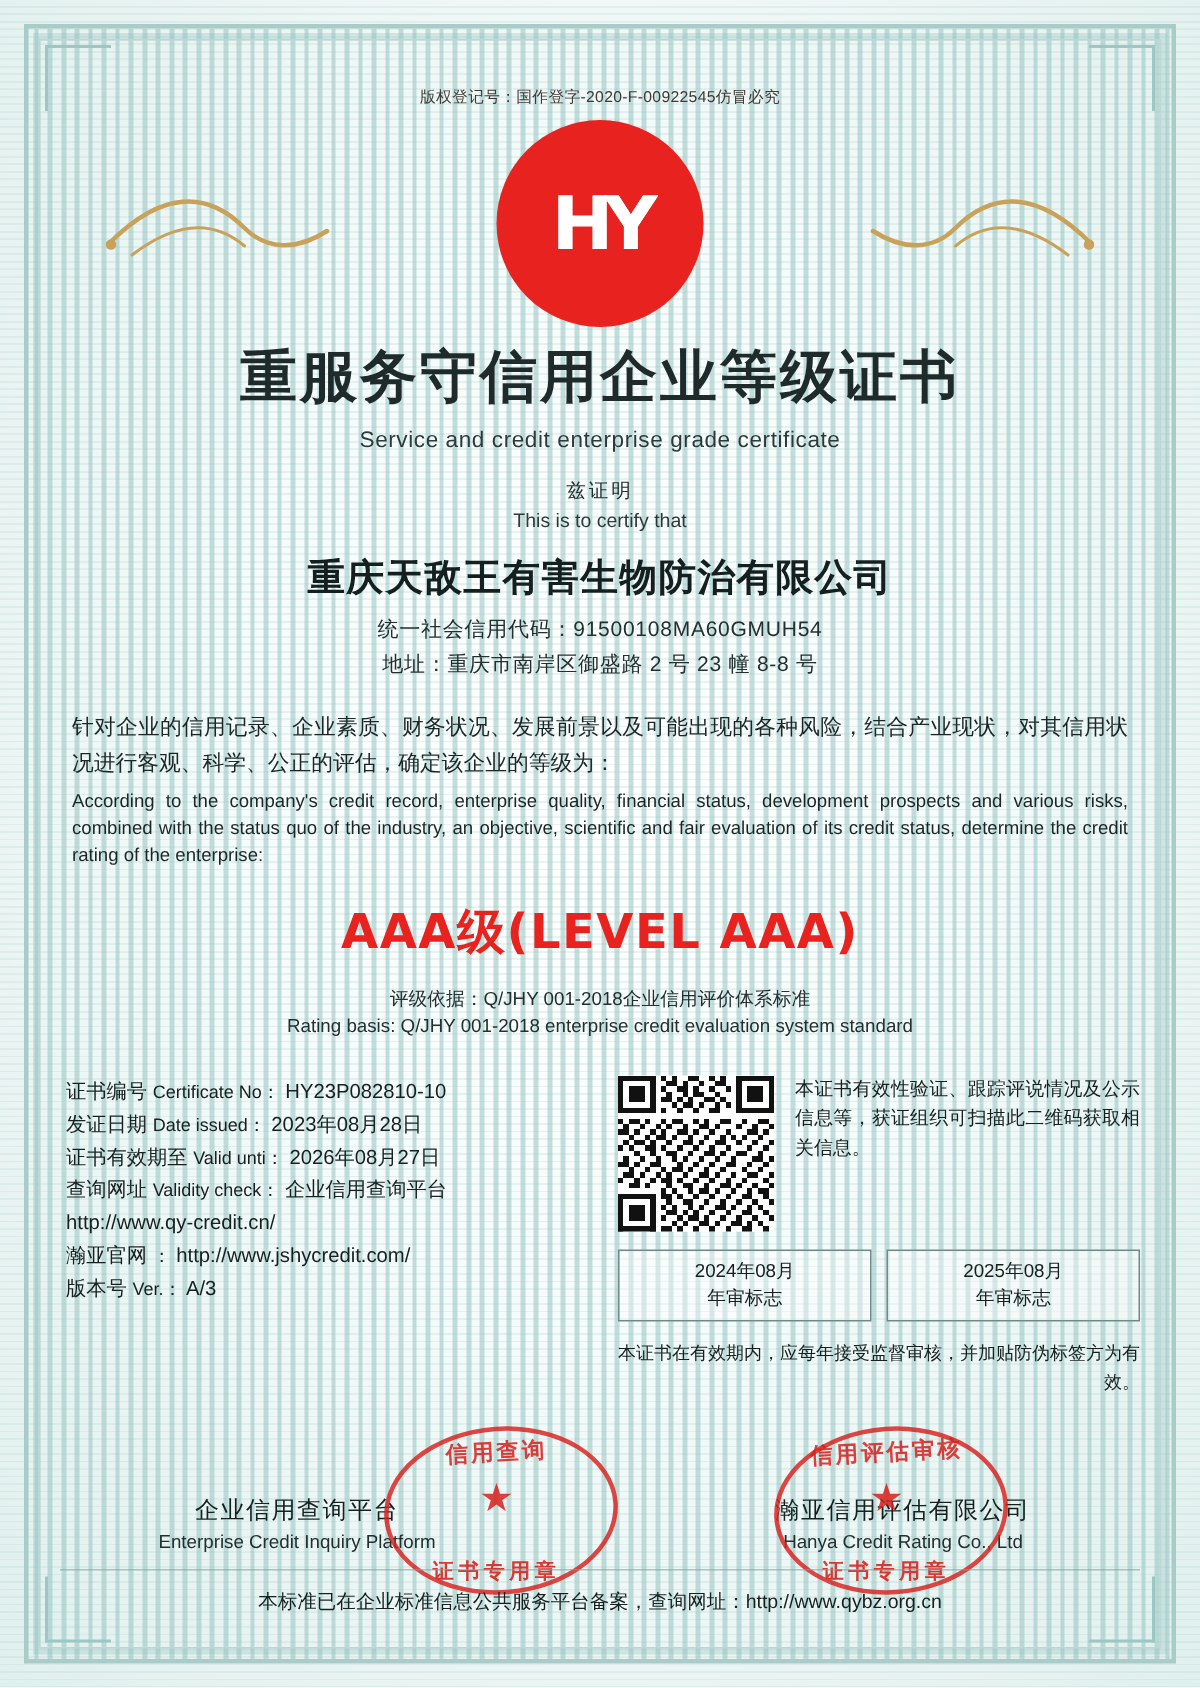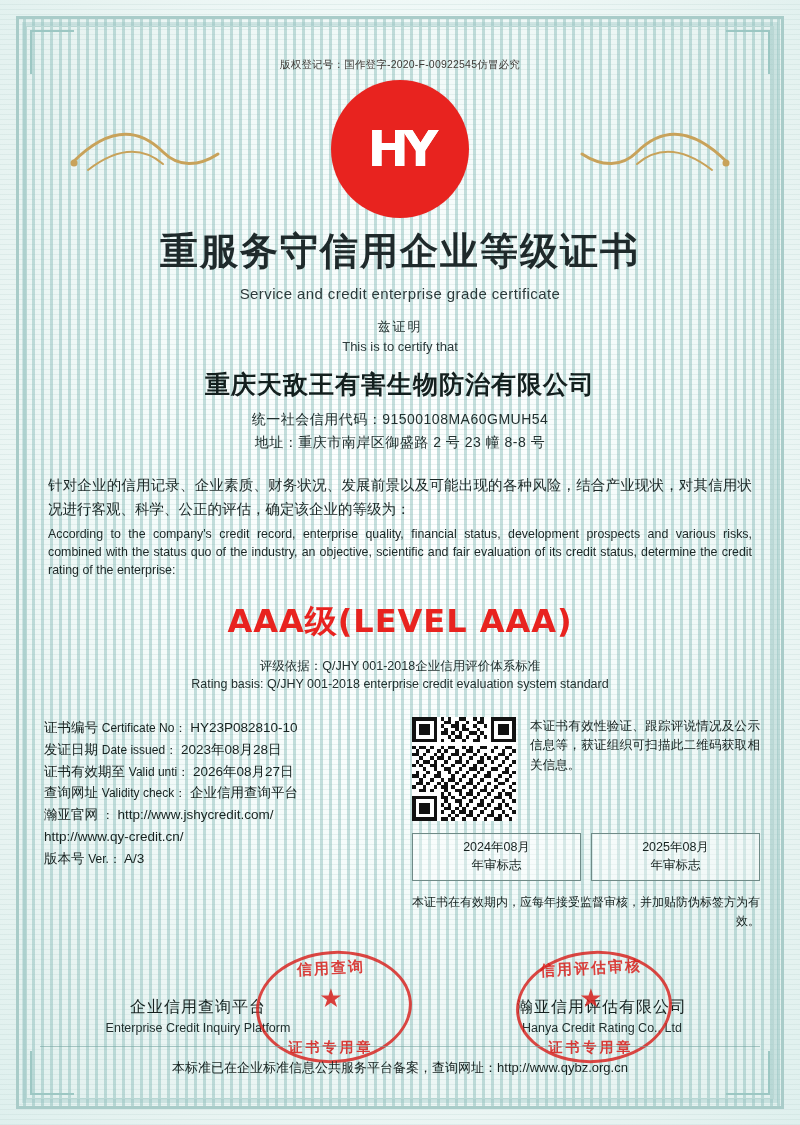--- a/index.html
+++ b/index.html
@@ -311,26 +311,26 @@
           <span>证书有效期至</span>
           <span class="lbl-en">Valid unti：</span>
           <span>2026年08月27日</span>
         </div>
         <div class="info-line">
           <span>查询网址</span>
           <span class="lbl-en">Validity check：</span>
           <span>企业信用查询平台</span>
         </div>
         <div class="info-line">
+          <span>http://www.qy-credit.cn/</span>
+        </div>
+        <div class="info-line">
           <span>瀚亚官网</span>
           <span class="lbl-en">：</span>
           <span>http://www.jshycredit.com/</span>
-        </div>
-        <div class="info-line">
-          <span>http://www.qy-credit.cn/</span>
         </div>
         <div class="info-line">
           <span>版本号</span>
           <span class="lbl-en">Ver.：</span>
           <span>A/3</span>
         </div>
       </div>
 
       <div class="lower-right">
         <div class="qr-row">

